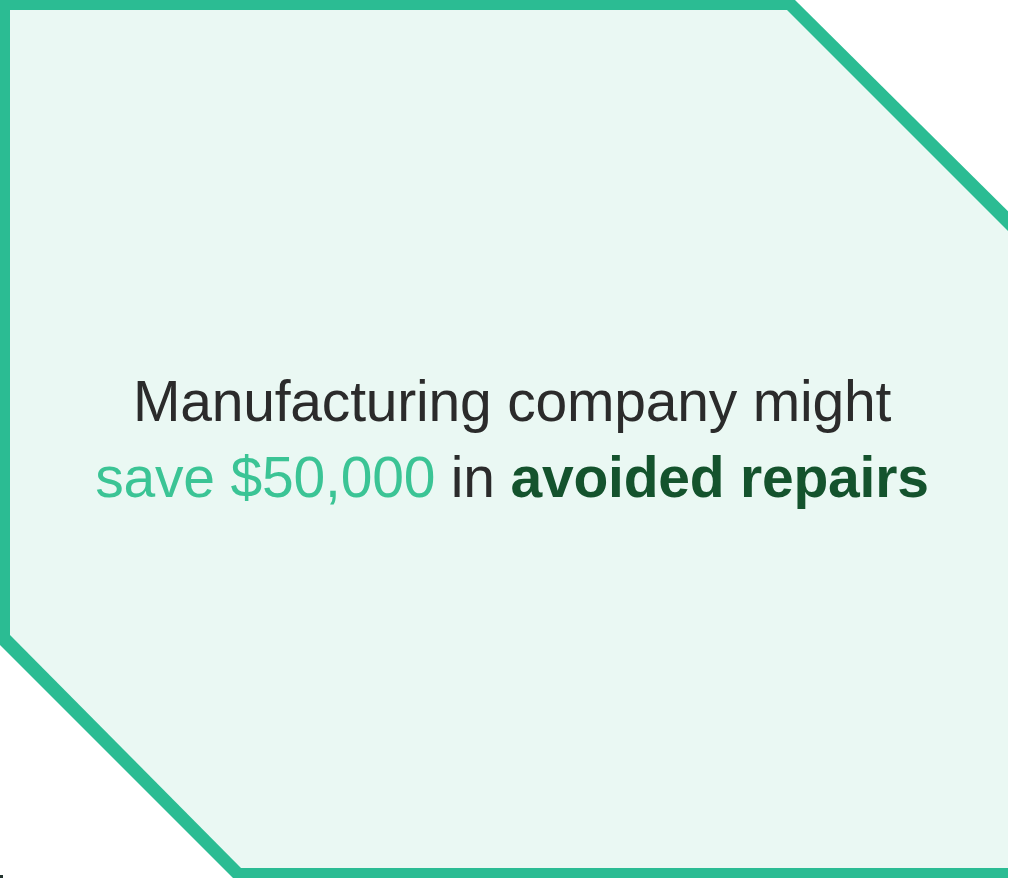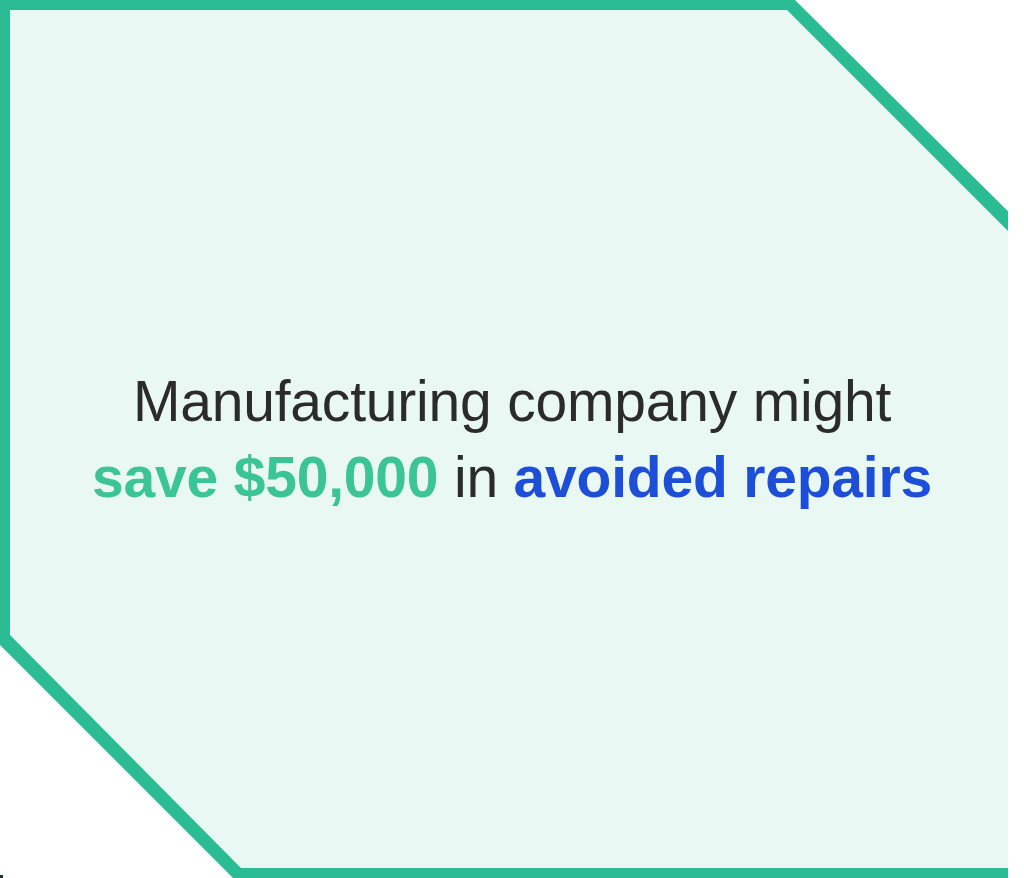--- a/index.html
+++ b/index.html
@@ -87,24 +87,24 @@
     text-align: center;
     font-size: 57px;
     line-height: 76px;
     letter-spacing: -0.2px;
     color: #2B2B2B;
     font-weight: 400;
   }
 
   .quote-text .hl {
     color: #3BC495;
-    font-weight: 700;
+    font-weight: 400;
   }
   .quote-text .strong {
-    color: #1d4ed8;
+    color: #14532d;
     font-weight: 700;
   }
   .quote-text .period {
     font-weight: 400;
   }
   .quote-line {
     display: block;
   }
 </style>
 </head>

